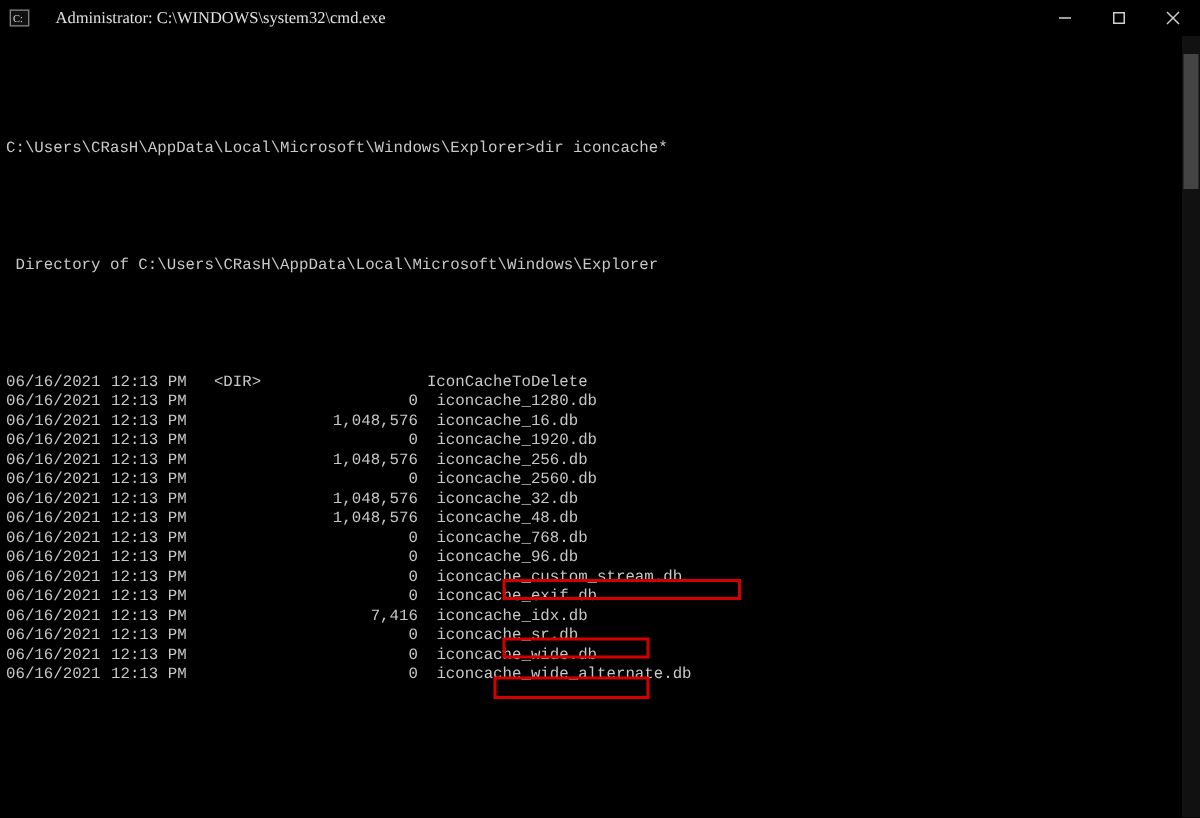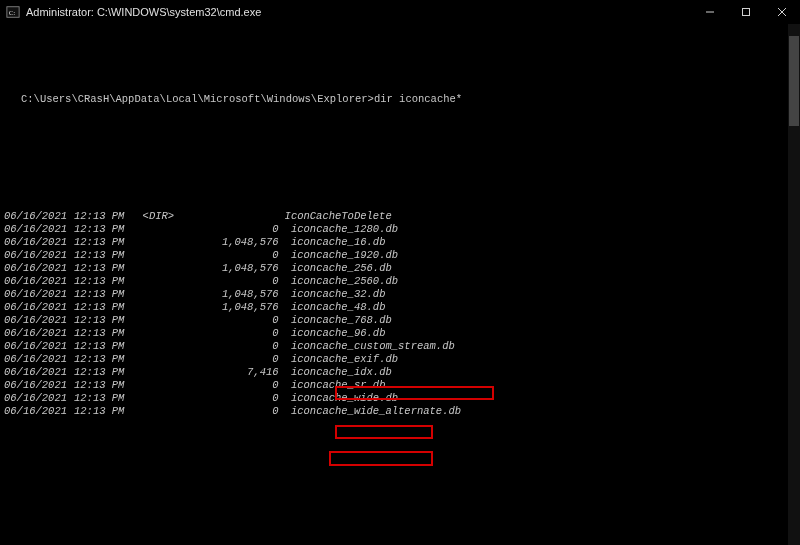--- a/index.html
+++ b/index.html
@@ -23,23 +23,24 @@
   }
   .titlebar .icon {
     width: 14px;
     height: 14px;
     margin-right: 6px;
     display: inline-block;
   }
   .titlebar .icon svg { width: 14px; height: 14px; }
   .titlebar .title {
     flex: 1;
-    font-family: Liberation Sans, sans-serif;
+    font-family: Liberation Serif, serif;
     font-size: 11px;
     color: #e0e0e0;
+    margin-left: 11px;
   }
   .win-controls {
     display: flex;
     height: 100%;
   }
   .win-btn {
     width: 36px;
     height: 24px;
     display: flex;
     align-items: center;
@@ -70,22 +71,22 @@
     width: 10px;
     height: 90px;
     background: #444;
   }
   .term {
     padding: 4px 0 0 4px;
     white-space: pre;
     line-height: 13px;
     color: #c8c8c8;
   }
-  .line { display: block; min-height: 13px; margin-left: 17px; }
-  .dir-row { display:block;font-style:italic; }
+  .line { display: block; min-height: 13px; }
+  .dir-row { display:block; }
   .c-date { display:inline-block; width: 70px; }
   .c-time { display:inline-block; width: 56px; }
   .c-size { display:inline-block; width: 94px; text-align:right; padding-right:6px;}
   .c-dirtag { display:inline-block; width:48px; }
   .c-name { display:inline-block; }
   .highlight-box {
     position: absolute;
     border: 2px solid #d40000;
     pointer-events: none;
   }
@@ -120,20 +121,21 @@
     </div>
   </div>
 </div>
 
 <div class="terminal-area">
 
   <div class="term">
     <span class="line">&nbsp;</span>
     <span class="line"><span>C:\Users\CRasH\AppData\Local\Microsoft\Windows\Explorer</span>&gt;<span>dir iconcache*</span></span>
     <span class="line">&nbsp;</span>
+    <span class="line"> Directory of C:\Users\CRasH\AppData\Local\Microsoft\Windows\Explorer</span>
     <span class="line">&nbsp;</span>
     <div id="dir-listing"><span class="dir-row"><span class="c-date">06/16/2021</span><span class="c-time">12:13 PM</span>  <span class="c-dirtag">&lt;DIR&gt;</span><span class="c-size"></span><span class="c-name">IconCacheToDelete</span></span><span class="dir-row"><span class="c-date">06/16/2021</span><span class="c-time">12:13 PM</span>  <span class="c-dirtag"></span><span class="c-size">0</span> <span class="c-name">iconcache_1280.db</span></span><span class="dir-row"><span class="c-date">06/16/2021</span><span class="c-time">12:13 PM</span>  <span class="c-dirtag"></span><span class="c-size">1,048,576</span> <span class="c-name">iconcache_16.db</span></span><span class="dir-row"><span class="c-date">06/16/2021</span><span class="c-time">12:13 PM</span>  <span class="c-dirtag"></span><span class="c-size">0</span> <span class="c-name">iconcache_1920.db</span></span><span class="dir-row"><span class="c-date">06/16/2021</span><span class="c-time">12:13 PM</span>  <span class="c-dirtag"></span><span class="c-size">1,048,576</span> <span class="c-name">iconcache_256.db</span></span><span class="dir-row"><span class="c-date">06/16/2021</span><span class="c-time">12:13 PM</span>  <span class="c-dirtag"></span><span class="c-size">0</span> <span class="c-name">iconcache_2560.db</span></span><span class="dir-row"><span class="c-date">06/16/2021</span><span class="c-time">12:13 PM</span>  <span class="c-dirtag"></span><span class="c-size">1,048,576</span> <span class="c-name">iconcache_32.db</span></span><span class="dir-row"><span class="c-date">06/16/2021</span><span class="c-time">12:13 PM</span>  <span class="c-dirtag"></span><span class="c-size">1,048,576</span> <span class="c-name">iconcache_48.db</span></span><span class="dir-row"><span class="c-date">06/16/2021</span><span class="c-time">12:13 PM</span>  <span class="c-dirtag"></span><span class="c-size">0</span> <span class="c-name">iconcache_768.db</span></span><span class="dir-row"><span class="c-date">06/16/2021</span><span class="c-time">12:13 PM</span>  <span class="c-dirtag"></span><span class="c-size">0</span> <span class="c-name">iconcache_96.db</span></span><span class="dir-row"><span class="c-date">06/16/2021</span><span class="c-time">12:13 PM</span>  <span class="c-dirtag"></span><span class="c-size">0</span> <span class="c-name">iconcache_custom_stream.db</span></span><span class="dir-row"><span class="c-date">06/16/2021</span><span class="c-time">12:13 PM</span>  <span class="c-dirtag"></span><span class="c-size">0</span> <span class="c-name">iconcache_exif.db</span></span><span class="dir-row"><span class="c-date">06/16/2021</span><span class="c-time">12:13 PM</span>  <span class="c-dirtag"></span><span class="c-size">7,416</span> <span class="c-name">iconcache_idx.db</span></span><span class="dir-row"><span class="c-date">06/16/2021</span><span class="c-time">12:13 PM</span>  <span class="c-dirtag"></span><span class="c-size">0</span> <span class="c-name">iconcache_sr.db</span></span><span class="dir-row"><span class="c-date">06/16/2021</span><span class="c-time">12:13 PM</span>  <span class="c-dirtag"></span><span class="c-size">0</span> <span class="c-name">iconcache_wide.db</span></span><span class="dir-row"><span class="c-date">06/16/2021</span><span class="c-time">12:13 PM</span>  <span class="c-dirtag"></span><span class="c-size">0</span> <span class="c-name">iconcache_wide_alternate.db</span></span></div>
     
     
     
     
     
     
     
     

